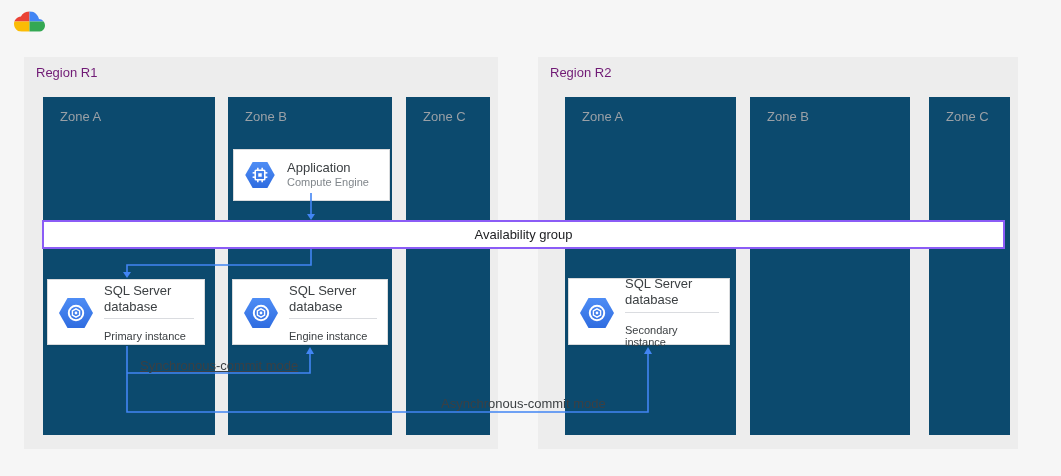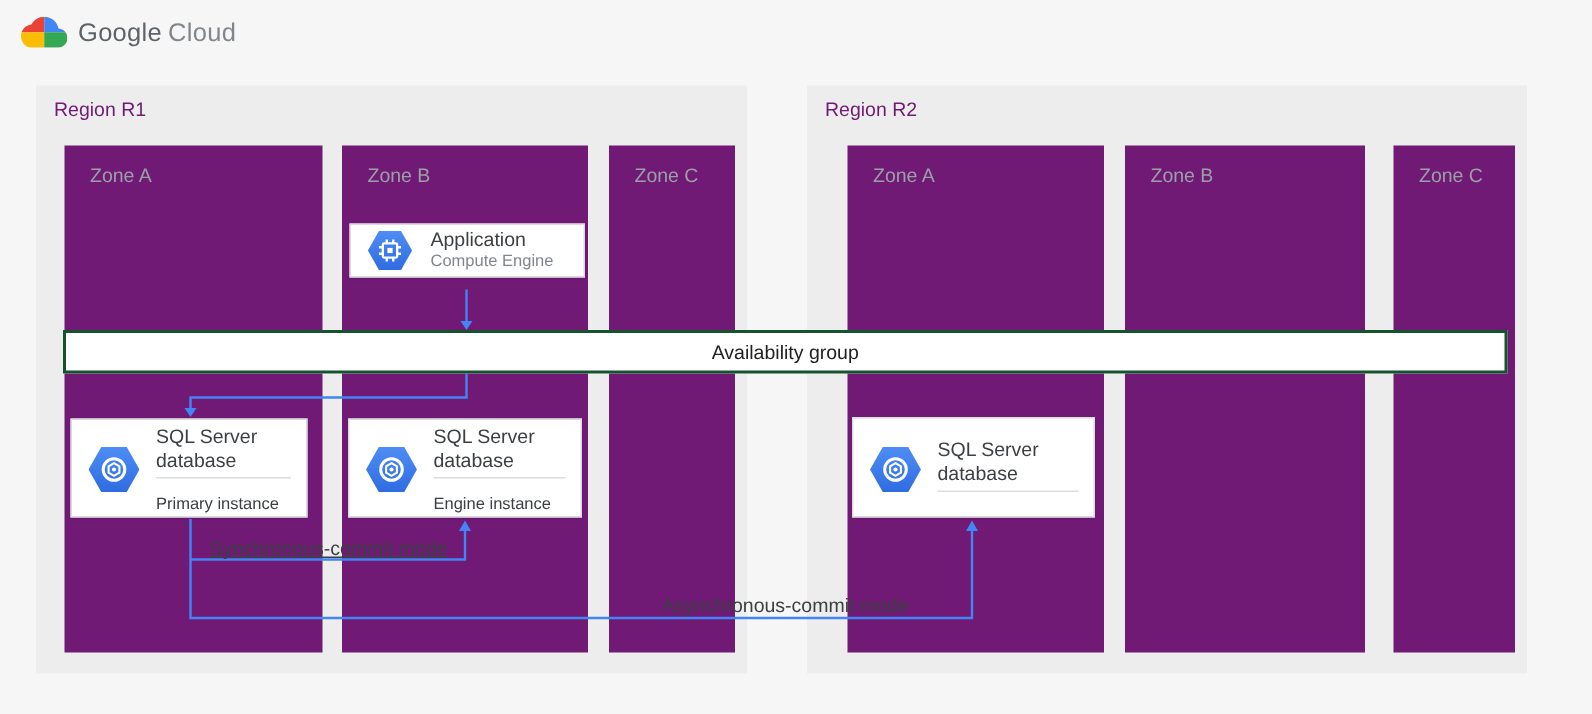--- a/index.html
+++ b/index.html
@@ -17,56 +17,56 @@
   .logo-cloud { width:31px; height:25px; }
   .logo-text { font-size:17px; letter-spacing:.2px; }
   .logo-text .g { color:#5f6368; font-weight:500; }
   .logo-text .c { color:#80868b; font-weight:400; margin-left:4px; }
 
   
   .region { position:absolute; background:#ededed; }
   .region-label { position:absolute; left:12px; top:8px; font-size:13px; color:#701a75; }
   #region-r1 { left:24px; top:57px; width:474px; height:392px; }
   #region-r2 { left:538px; top:57px; width:480px; height:392px; }
-  .zone { position:absolute; background:#701a75; }
+  .zone { position:absolute; background:#0c4a6e; }
   .zone-label { position:absolute; left:17px; top:12px; font-size:13px; color:#9aa0a6; }
   #zone-r1a { left:43px;  top:97px; width:172px; height:338px; }
   #zone-r1b { left:228px; top:97px; width:164px; height:338px; }
   #zone-r1c { left:406px; top:97px; width:84px;  height:338px; }
   #zone-r2a { left:565px; top:97px; width:171px; height:338px; }
   #zone-r2b { left:750px; top:97px; width:160px; height:338px; }
   #zone-r2c { left:929px; top:97px; width:81px;  height:338px; }
 
   
   .card {
     position:absolute; background:#fff; border:1px solid #d9dbdd;
     box-shadow:0 1px 2px rgba(0,0,0,.08);
     display:flex; align-items:center; z-index:4;
   }
   .card .icon-wrap { flex:0 0 auto; display:flex; align-items:center; justify-content:center; }
-  #card-application { left:233px; top:149px; width:157px; height:36px; padding-left:10px; }
+  #card-application { left:233px; top:149px; width:157px; height:52px; padding-left:10px; }
   #card-application .icon-wrap { width:32px; }
   .app-text { margin-left:11px; line-height:1.25; }
   .card-title { font-size:13px; font-weight:500; color:#3c4043; }
   .card-sub-light { font-size:11px; color:#80868b; }
 
   .sql-card { align-items:center; padding:9px 10px 8px 10px; }
   #card-primary   { left:47px;  top:279px; width:158px; height:66px; }
   #card-standby   { left:232px; top:279px; width:156px; height:66px; }
   #card-secondary { left:568px; top:278px; width:162px; height:67px; }
   .sql-card .icon-wrap { width:36px; margin-top:1px; }
   .sql-text { margin-left:10px; flex:1 1 auto; }
   .sql-title { font-size:13px; font-weight:500; color:#3c4043; line-height:1.22; }
   .sql-divider { height:1px; background:#dadce0; margin:4px 0 4px 0; }
   .sql-sub { font-size:11px; color:#3c4043;margin-top:11px; }
 
   
   #availability-bar {
     position:absolute; left:42px; top:220px; width:963px; height:29px;
-    background:#fff; border:2px solid #14532d;
+    background:#fff; border:2px solid #8b5cf6;
     display:flex; align-items:center; justify-content:center; z-index:4;
   }
   #availability-bar span { font-size:13px; color:#202124; }
 
   
   #arrows { position:absolute; inset:0; z-index:5; pointer-events:none; }
 
   .edge-label { position:absolute; z-index:6; font-size:13px; color:#3c4043; white-space:nowrap; }
   #label-sync  { left:140px; top:358px;text-decoration:underline; }
   #label-async { left:441px; top:396px; }
@@ -84,23 +84,20 @@
         </clipPath>
       </defs>
       <g clip-path="url(#cloudClip)">
         <rect x="0" y="4" width="12" height="8" fill="#ea4335"></rect>
         <rect x="0" y="12" width="12" height="8" fill="#fbbc05"></rect>
         <rect x="12" y="4" width="12" height="8" fill="#4285f4"></rect>
         <rect x="12" y="12" width="12" height="8" fill="#34a853"></rect>
         <circle cx="12" cy="13" r="4.5" fill="#ffffff" opacity="0"></circle>
       </g>
     </svg>
-    <div class="logo-text">
-      <span class="g">Google</span><span class="c">Cloud</span>
-    </div>
   </div>
 
   <div class="region" id="region-r1">
     <div class="region-label">Region R1</div>
   </div>
 
   <div class="region" id="region-r2">
     <div class="region-label">Region R2</div>
   </div>
 
@@ -194,20 +191,21 @@
       <svg width="34" height="30" viewBox="0 0 34 30">
         <polygon points="0,15 8.5,0 25.5,0 34,15 25.5,30 8.5,30" fill="url(#hexGrad1)"></polygon>
         <circle cx="17" cy="15" r="7.2" fill="none" stroke="#ffffff" stroke-width="2"></circle>
         <polygon points="17,10.8 20.6,12.9 20.6,17.1 17,19.2 13.4,17.1 13.4,12.9" fill="none" stroke="#ffffff" stroke-width="1.4"></polygon>
         <circle cx="17" cy="15" r="1.4" fill="#ffffff"></circle>
       </svg>
     </div>
     <div class="sql-text">
       <div class="sql-title">SQL Server database</div>
       <div class="sql-divider"></div>
+      <div class="sql-sub">Secondary instance</div>
     </div>
   </div>
 
   <svg id="arrows" width="1061" height="476" viewBox="0 0 1061 476">
     <g stroke="#4285f4" stroke-width="1.6" fill="none">
 
       <path d="M311 193 V 214"></path>
 
       <path d="M311 249 V 265 H 127 V 272"></path>
 

